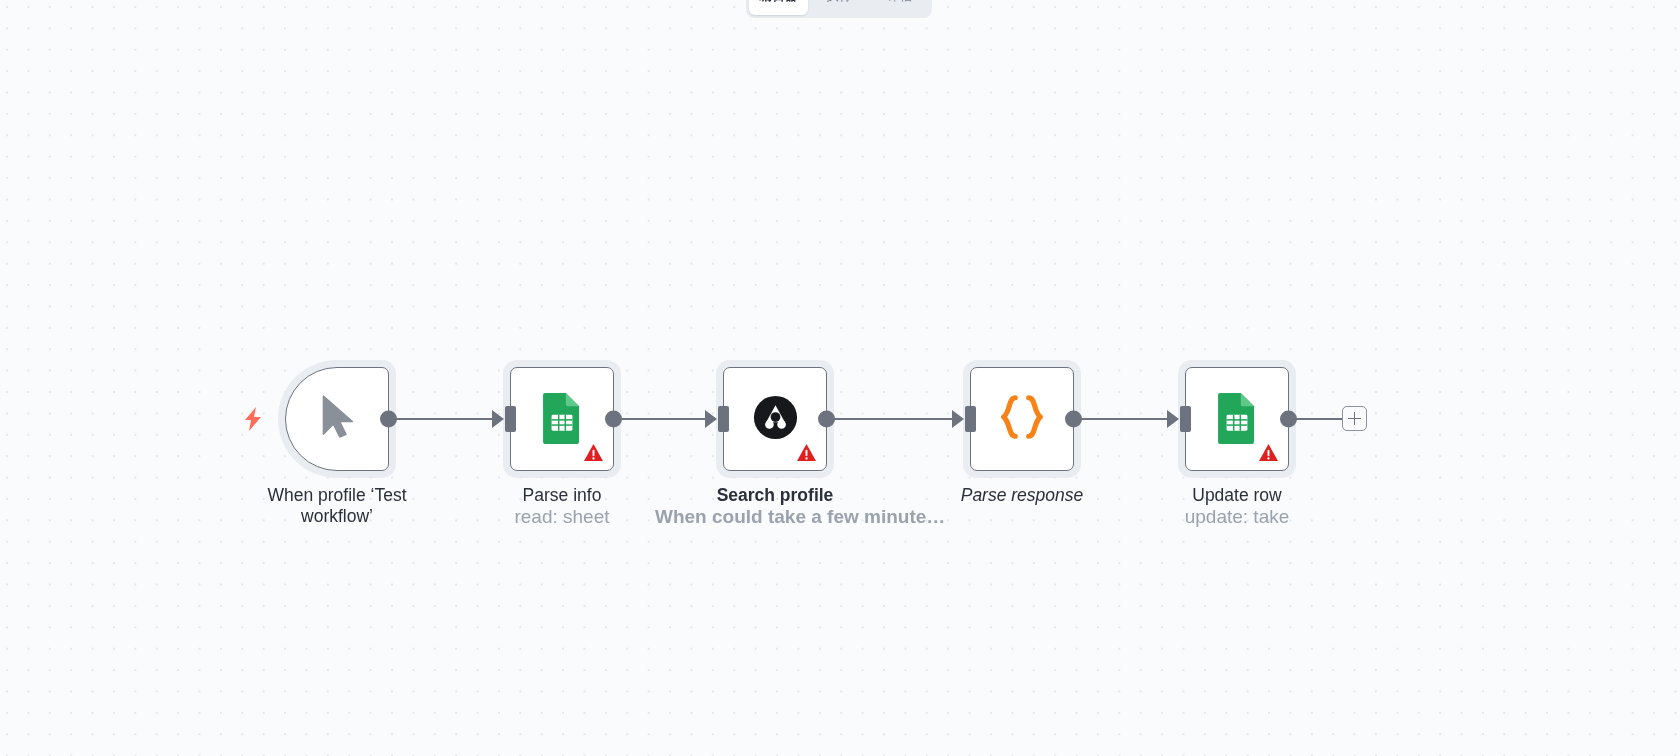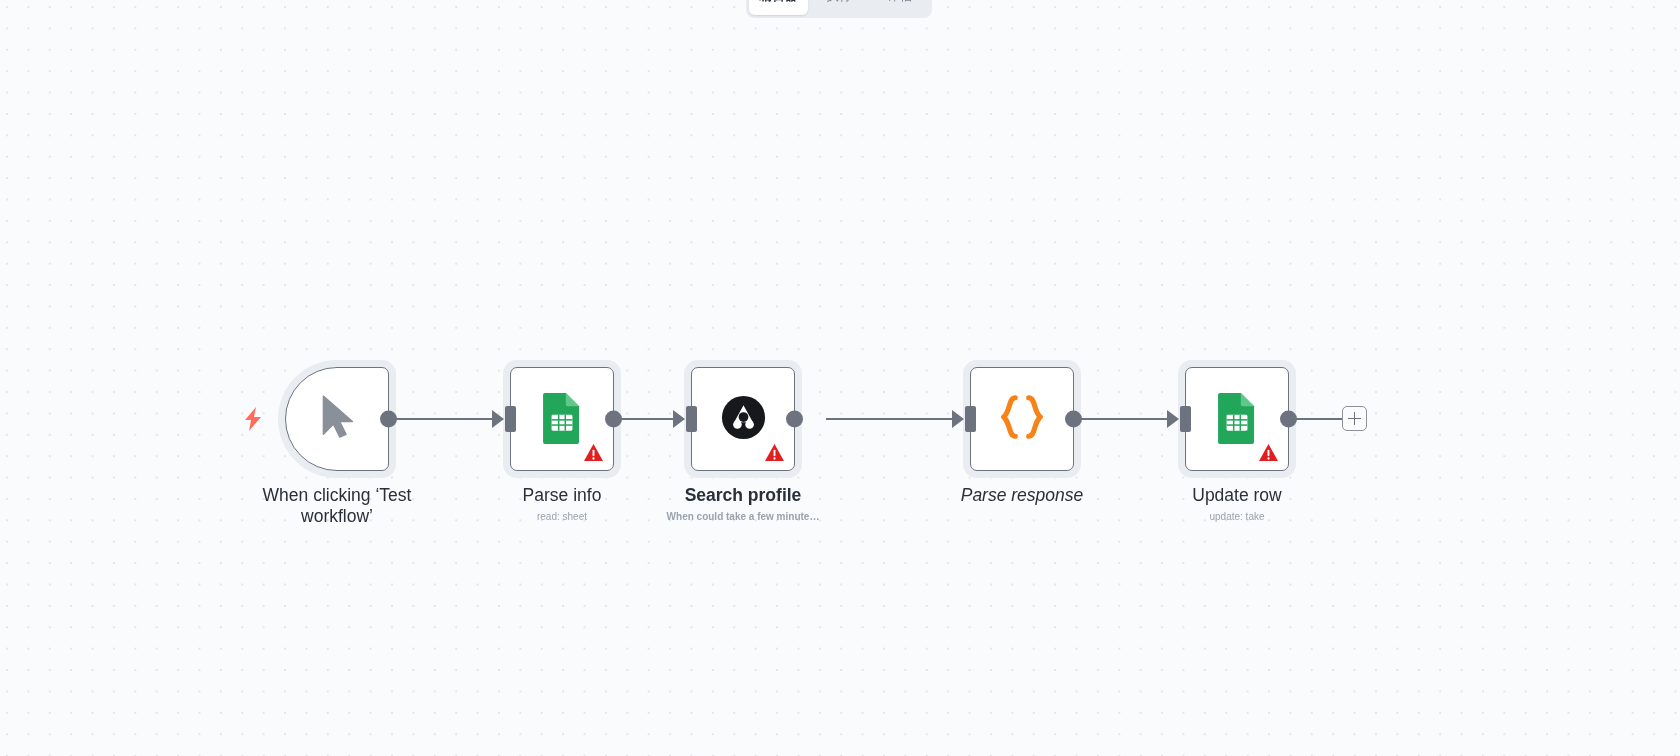--- a/index.html
+++ b/index.html
@@ -98,21 +98,21 @@
   }
   .node .title {
     font-size: 17.5px;
     line-height: 21px;
     color: #2a2f3a;
     white-space: nowrap;
   }
   .node.trigger .title { white-space: normal; width: 175px; margin: 0 auto; }
   .node .subtitle {
     margin-top: 3px;
-    font-size: 10px;
+    font-size: 19px;
     line-height: 16px;
     color: #9aa2ae;
     white-space: nowrap;
   }
 
   
   .warn {
     position: absolute;
     right: 9px;
     bottom: 8px;
@@ -215,21 +215,21 @@
 
       <span>
         <svg viewBox="0 0 44 52" width="40" height="48">
           <path d="M7 3 L7 45 L18 34 L25 48 L32 45 L25 31 L39 31 Z" fill="#8a9099" stroke="#8a9099" stroke-width="1.5" stroke-linejoin="round"></path>
         </svg>
       </span>
 
       <span class="out-dot"></span>
     </div>
     <div class="caption">
-      <div class="title">When clicking ‘Test workflow’</div>
+      <div class="title">When profile ‘Test workflow’</div>
     </div>
   </div>
 
   <div class="node" style="left:510px; top:367px;">
     <div class="shell">
       <span class="in-arrow"></span>
       <span class="in-stub"></span>
 
       <span>
         <svg viewBox="0 0 44 56" width="42" height="53">
@@ -254,21 +254,21 @@
       </span>
 
       <span class="out-dot"></span>
     </div>
     <div class="caption">
       <div class="title">Parse info</div>
       <div class="subtitle">read: sheet</div>
     </div>
   </div>
 
-  <div class="node" style="left:691px; top:367px;font-weight:bold;">
+  <div class="node" style="left:723px; top:367px;font-weight:bold;">
     <div class="shell">
       <span class="in-arrow"></span>
       <span class="in-stub"></span>
 
       <span>
         <svg viewBox="0 0 48 48" width="45" height="45">
           <circle cx="24" cy="24" r="23" fill="#17181c"></circle>
           <path d="M24 11 L34 29 H14 Z" fill="#ffffff"></path>
           <circle cx="24" cy="23.5" r="5.2" fill="#17181c"></circle>
           <circle cx="17.5" cy="31.5" r="4.6" fill="#ffffff"></circle>

